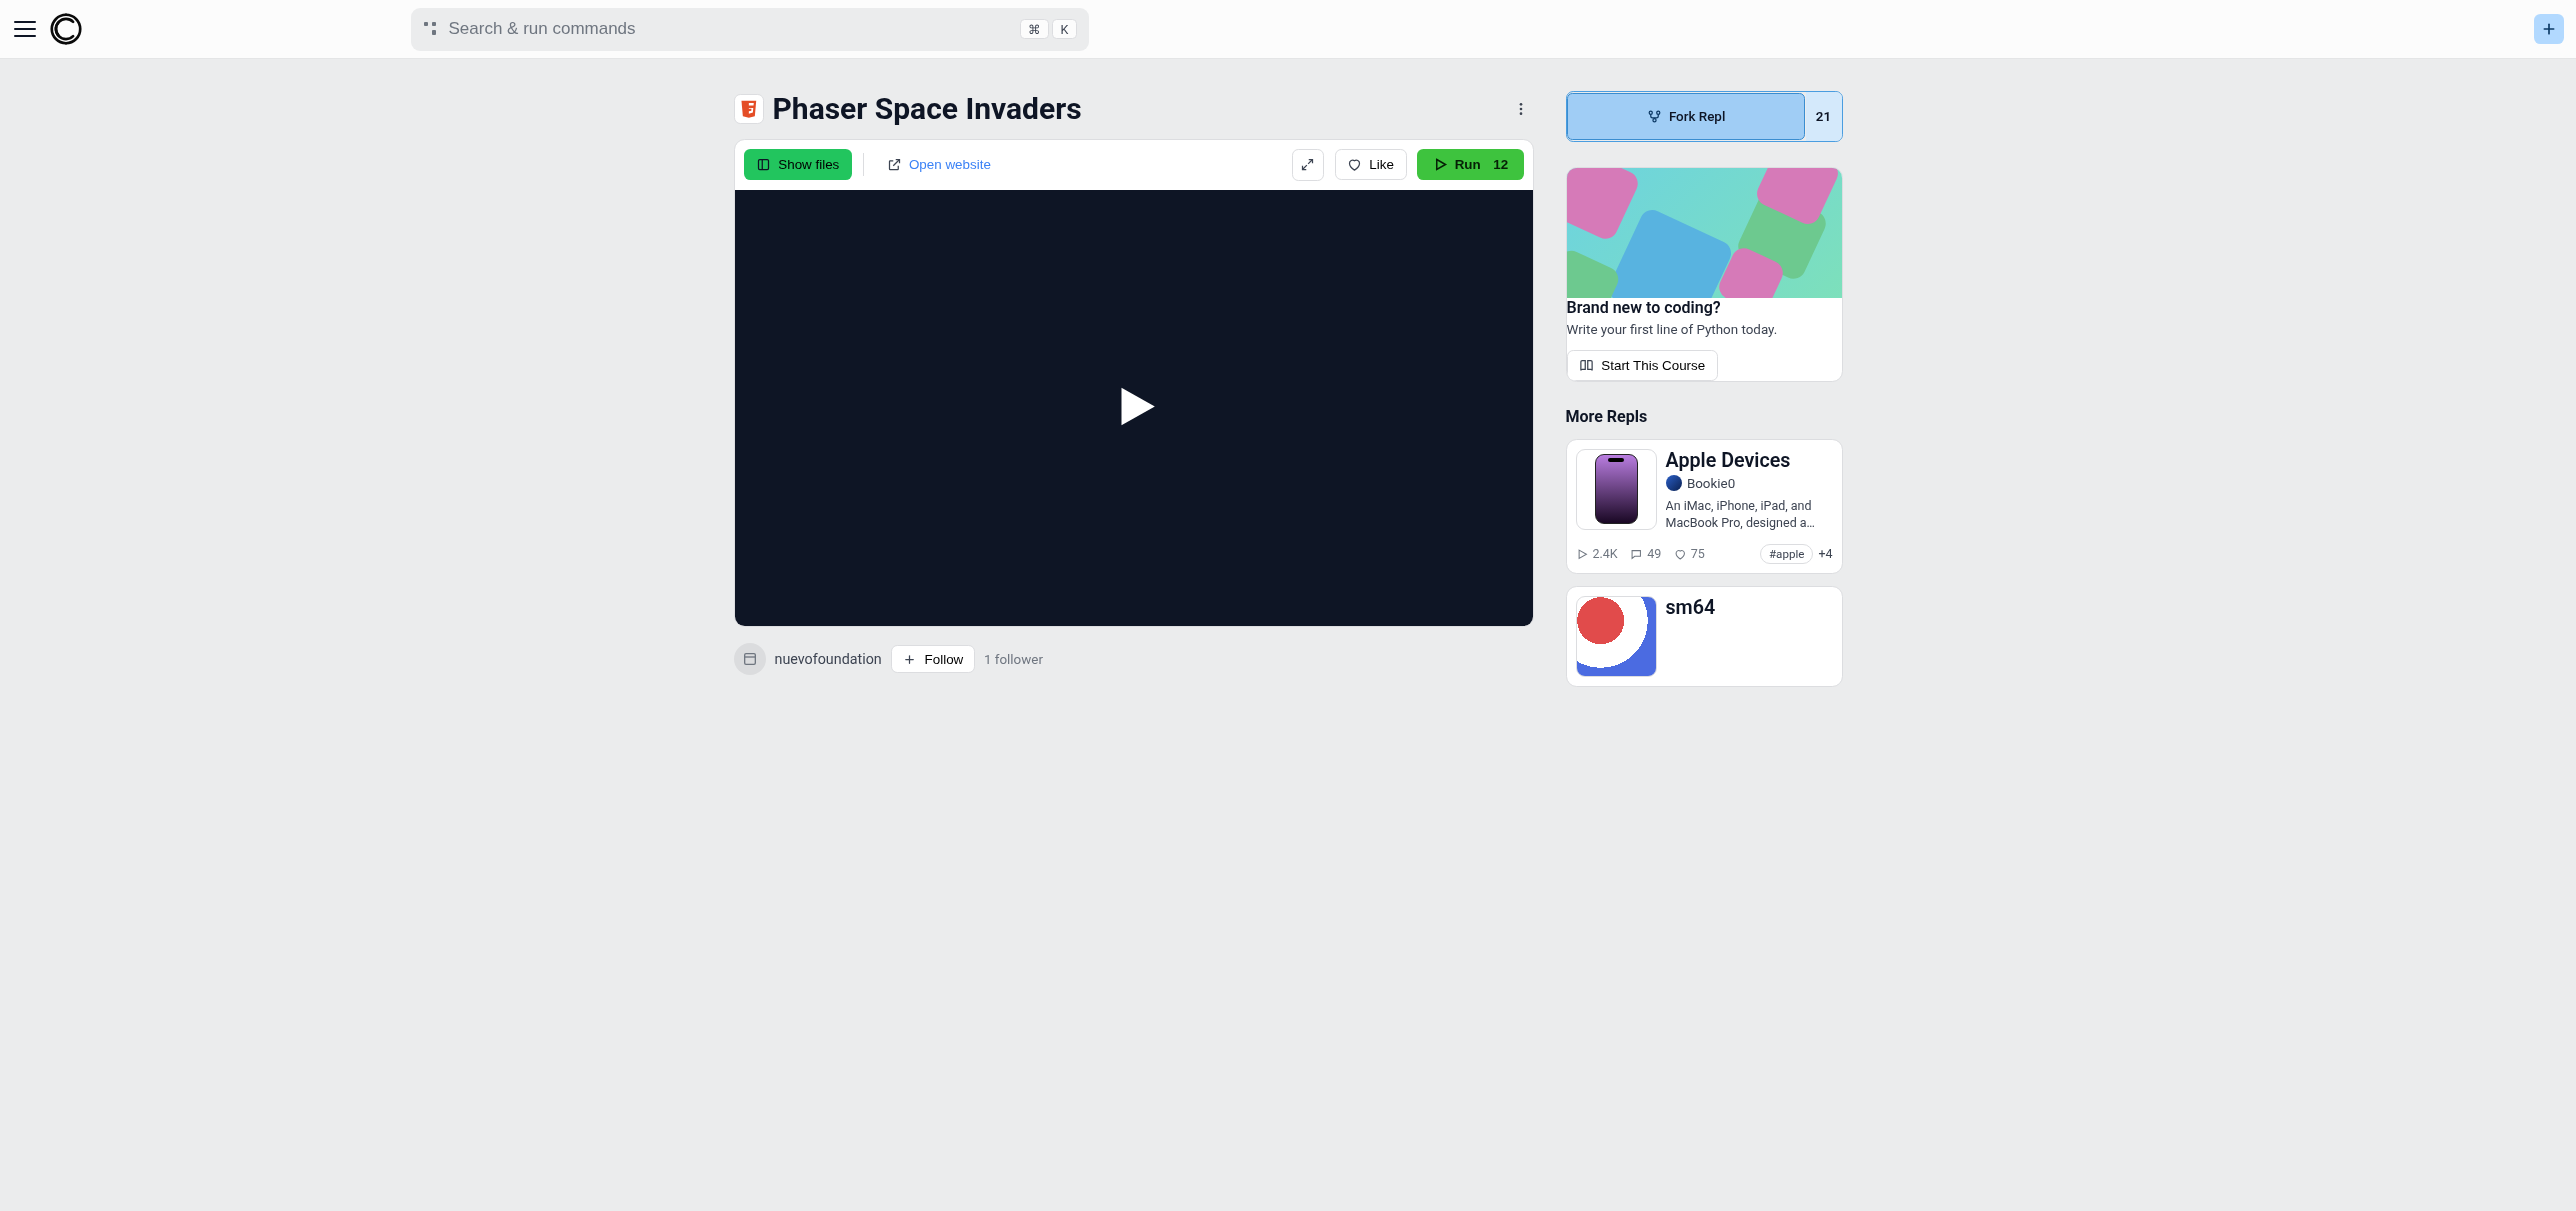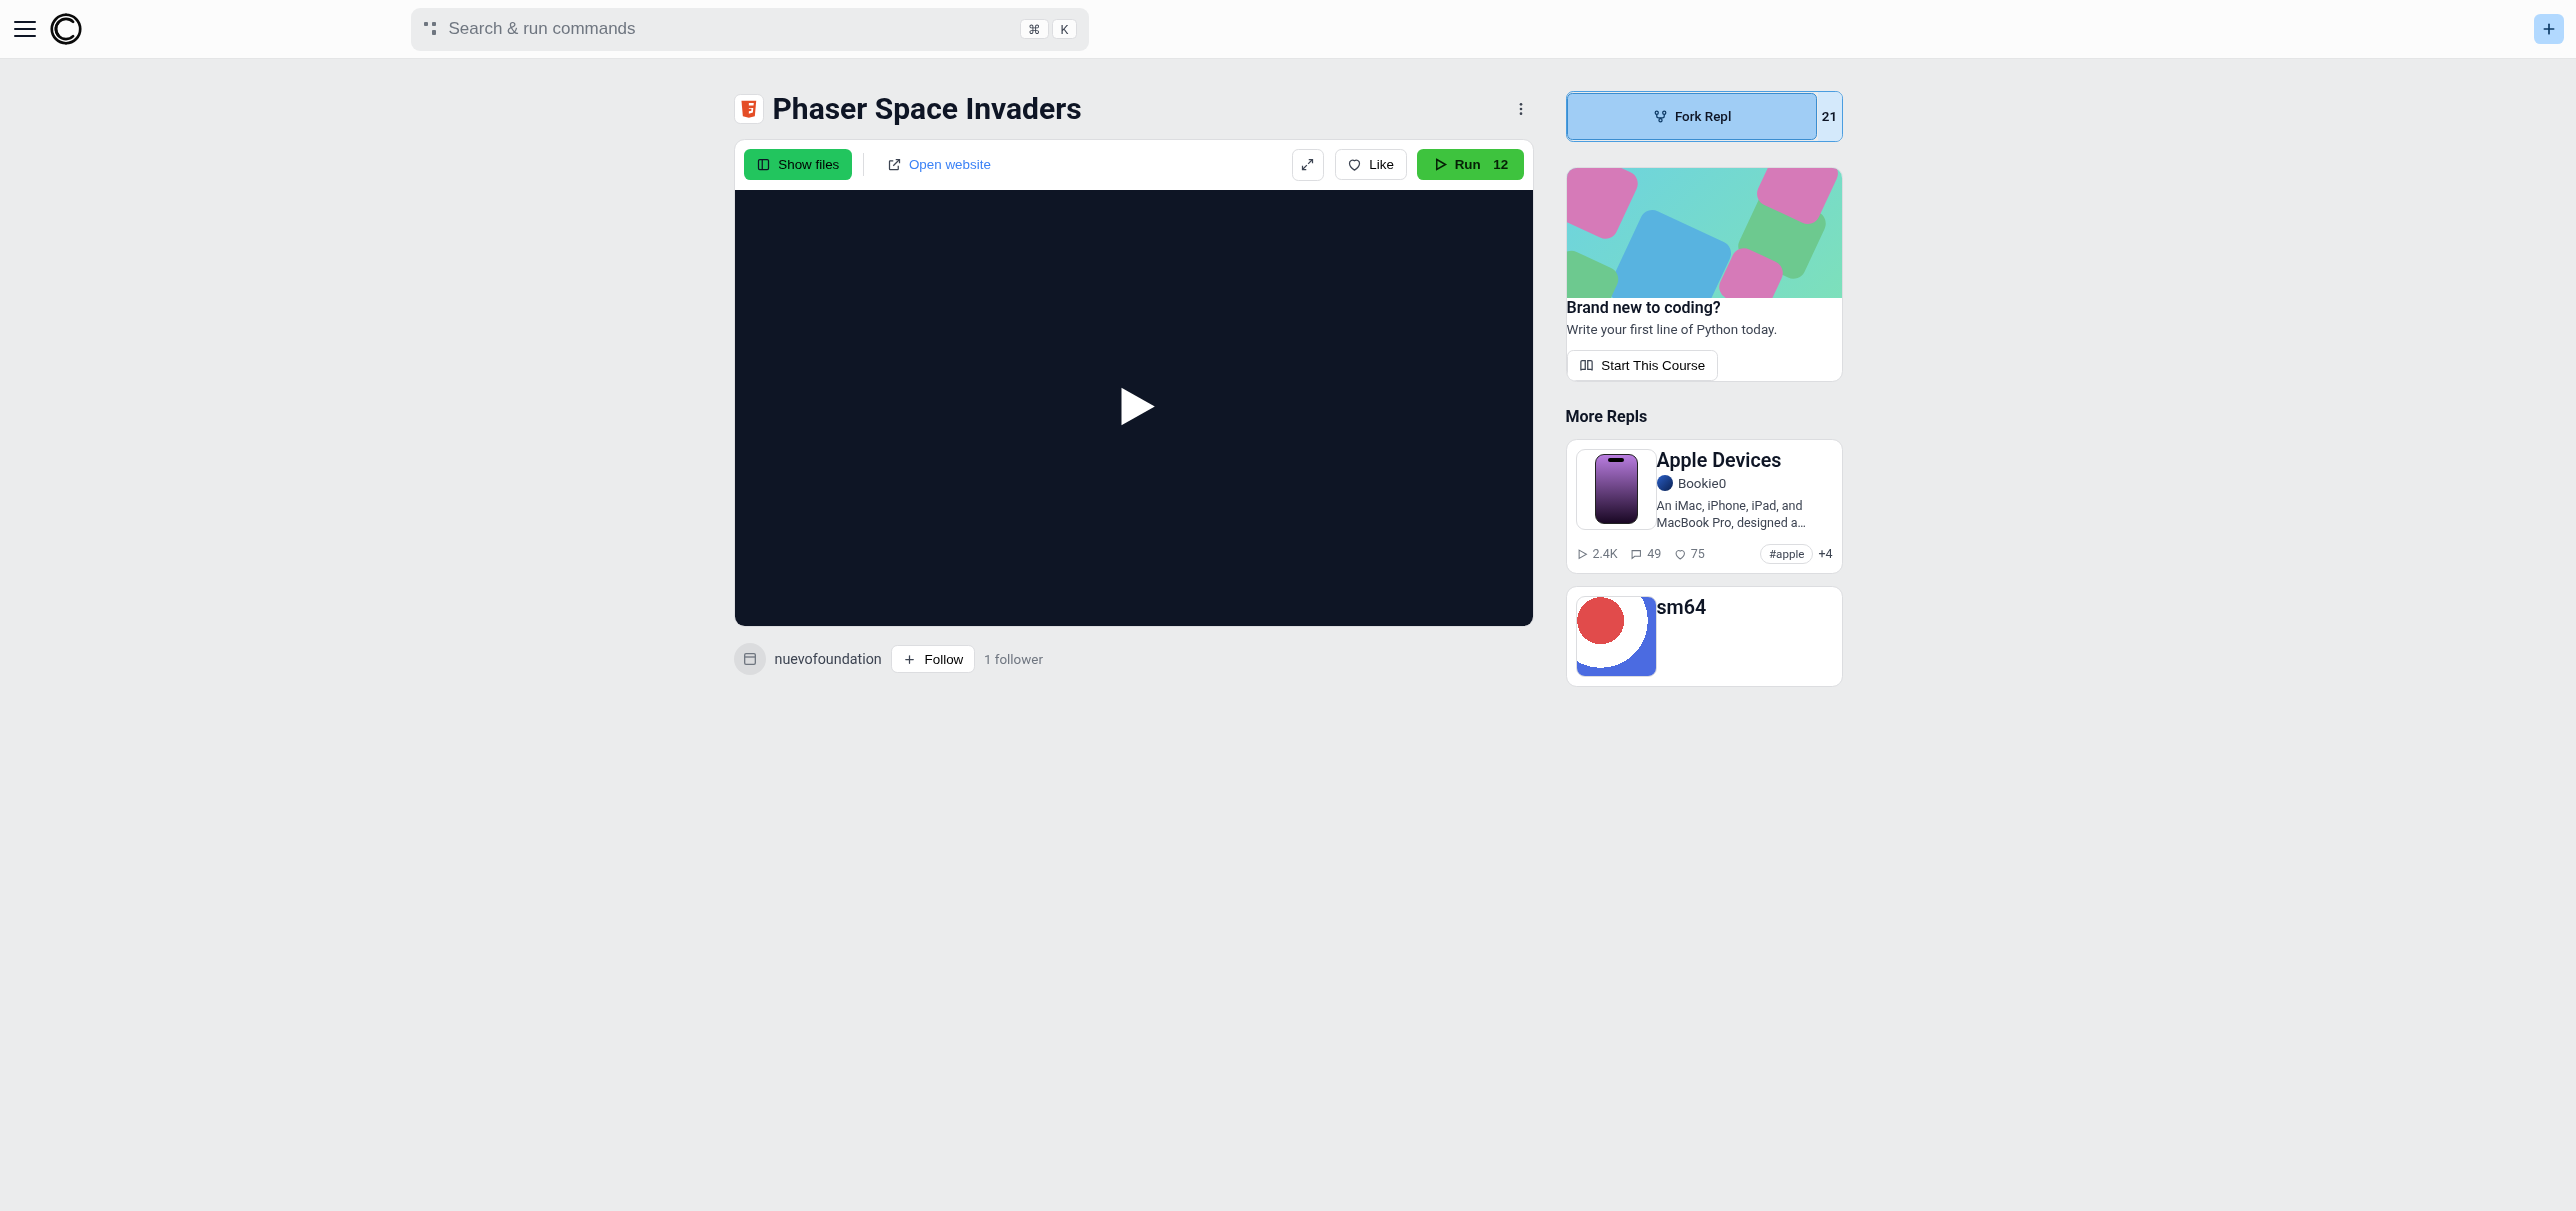--- a/index.html
+++ b/index.html
@@ -58,39 +58,39 @@
 .author { display: flex; align-items: center; gap: 9px; margin-top: 16px; }
 .avatar { width: 32px; height: 32px; border-radius: 50%; background: #dbdcde; display: flex; align-items: center; justify-content: center; }
 .avatar svg { width: 16px; height: 16px; }
 .author .name { font-size: 14.3px; color: #3d4452; }
 .btn.follow { border: 0.9px solid #dcdde0; background: #fff; padding: 5.4px 10.7px; }
 .followers { color: #6f7680; font-size: 13.4px; }
 
 
 .fork-wrap { display: flex; gap: 0; border: 0.9px solid #4a9de0; border-radius: 7.2px; overflow: hidden; margin-bottom: 25px; }
 .fork-btn { flex: 1; background: #a0cdf5; display: flex; align-items: center; justify-content: center; gap: 7.2px; padding: 15px 0; cursor: pointer; font-weight: 500; border: 0.9px solid #3a8dd0; border-radius: 5.4px; margin: 0.9px; }
-.fork-cnt { width: 24px; display: flex; align-items: center; justify-content: center; background: #d4e9fb; font-weight: 600; }
+.fork-cnt { width: 36px; display: flex; align-items: center; justify-content: center; background: #d4e9fb; font-weight: 600; }
 
 .promo { border: 0.9px solid #dcdde0; border-radius: 10.7px; background: #fff; overflow: hidden; margin-bottom: 25px; }
 .promo-img { height: 130px; background: linear-gradient(135deg, #6dd3e0 0%, #7de0bb 100%); position: relative; overflow: hidden; }
 .blob { position: absolute; border-radius: 12.5px; transform: rotate(25deg); }
 .blob.b1 { width: 72px; height: 72px; background: #d67ab8; top: -9px; left: -9px; }
 .blob.b2 { width: 98px; height: 98px; background: #58b3e0; top: 54px; left: 54px; }
 .blob.b3 { width: 72px; height: 72px; background: #6dc98f; top: 31px; left: 179px; }
 .blob.b4 { width: 67px; height: 67px; background: #d67ab8; top: -18px; left: 197px; }
 .blob.b5 { width: 54px; height: 54px; background: #d67ab8; top: 85px; left: 157px; }
 .blob.b6 { width: 63px; height: 63px; background: #6dc98f; top: 89px; left: -18px; }
 .promo-body { padding: 0; }
 .promo-body h3 { font-size: 16px; font-weight: 600; margin-bottom: 5.4px; }
 .promo-body p { font-size: 13.4px; color: #3d4452; margin-bottom: 12.5px; }
 .btn.course { border: 0.9px solid #dcdde0; background: #fff; }
 
 .more h3 { font-size: 16px; font-weight: 700; margin-bottom: 12.5px; }
 .card { border: 0.9px solid #dcdde0; border-radius: 10.7px; background: #fff; padding: 9px; margin-bottom: 12.5px; }
-.card-top { display: flex; }
+.card-top { display: flex; gap: 9px; }
 .thumb { width: 81px; height: 81px; border: 0.9px solid #dcdde0; border-radius: 9px; display: flex; align-items: center; justify-content: center; background: #fff; overflow: hidden; }
 .thumb.phone { flex-direction: column; }
 .phone-body { width: 43px; height: 70px; border: 1.8px solid #222; border-radius: 9px; background: linear-gradient(180deg, #b97de0 0%, #1a0824 100%); position: relative; }
 .phone-notch { position: absolute; top: 2.7px; left: 50%; transform: translateX(-50%); width: 16px; height: 4.5px; background: #000; border-radius: 2.7px; }
 .thumb.mario { background: radial-gradient(circle at 30% 30%, #e14b4b 0%, #e14b4b 30%, #fff 30%, #fff 60%, #4b6be1 60%); }
 .card-info { flex: 1; }
 .card-info h4 { font-size: 19.7px; font-weight: 600; margin-bottom: 3.6px; }
 .byline { display: flex; align-items: center; gap: 5.4px; margin-bottom: 5.4px; }
 .mini-av { width: 16px; height: 16px; border-radius: 50%; background: linear-gradient(135deg, #2b5fc7, #0a2050); }
 .byline span { font-size: 13.4px; color: #3d4452; }

